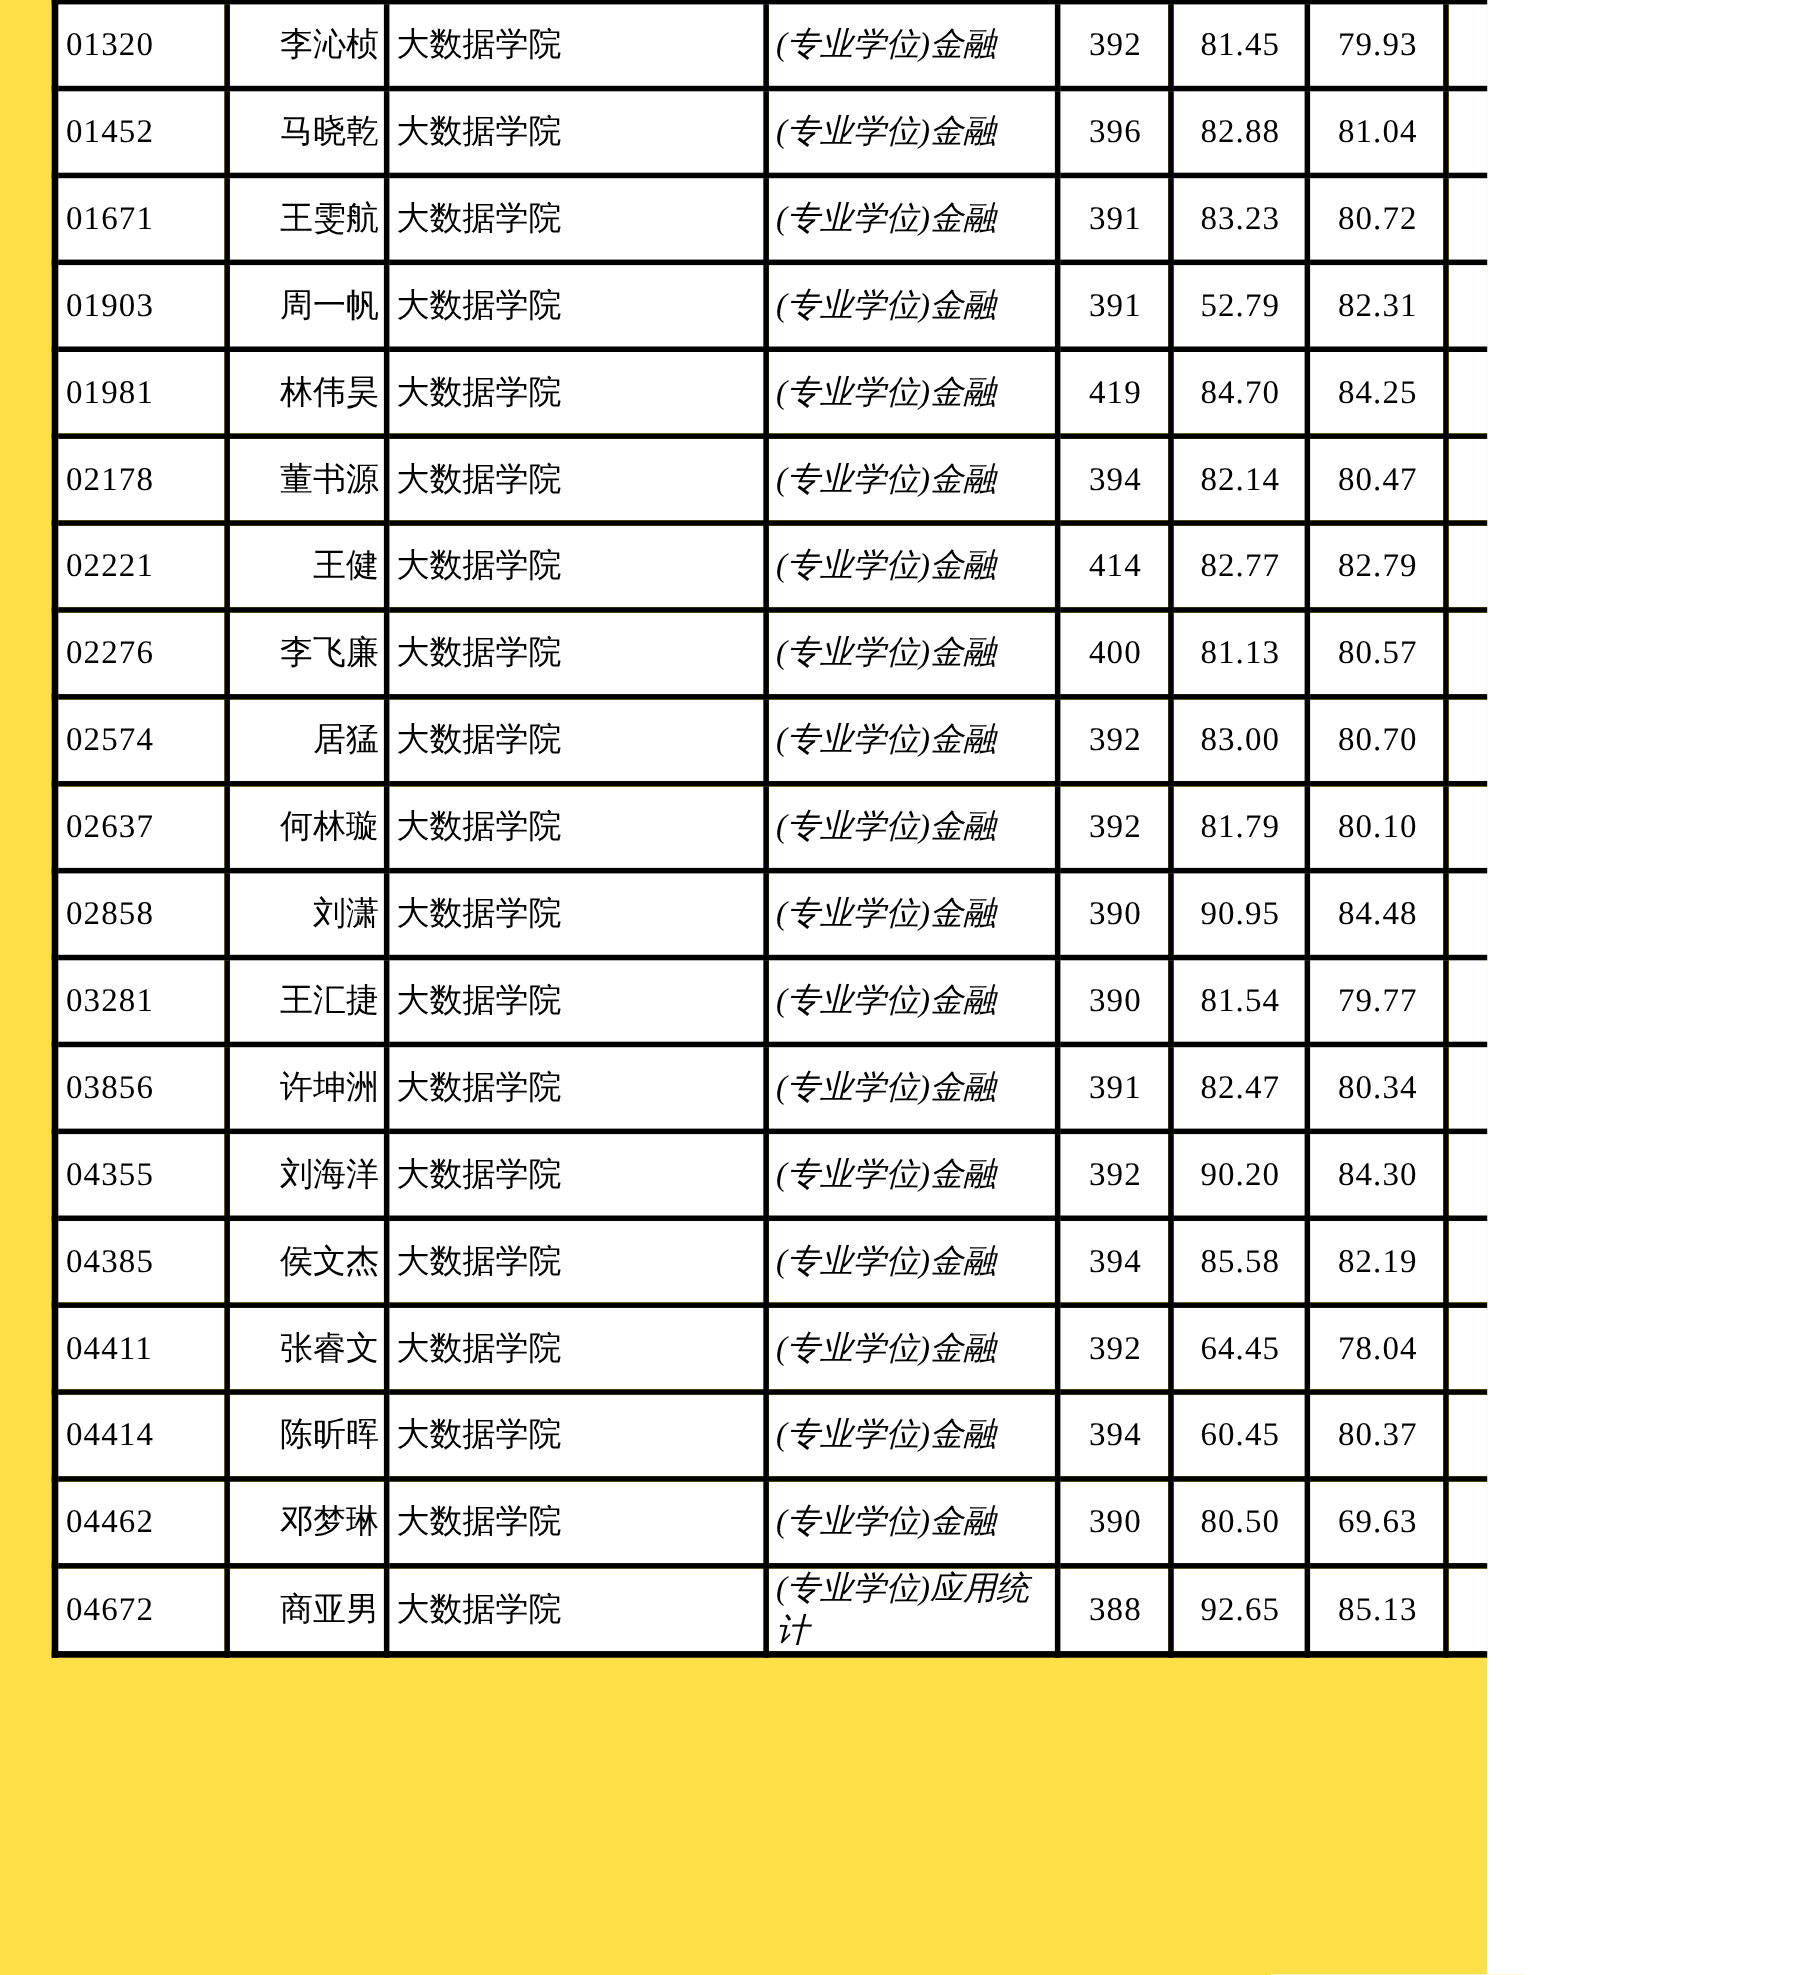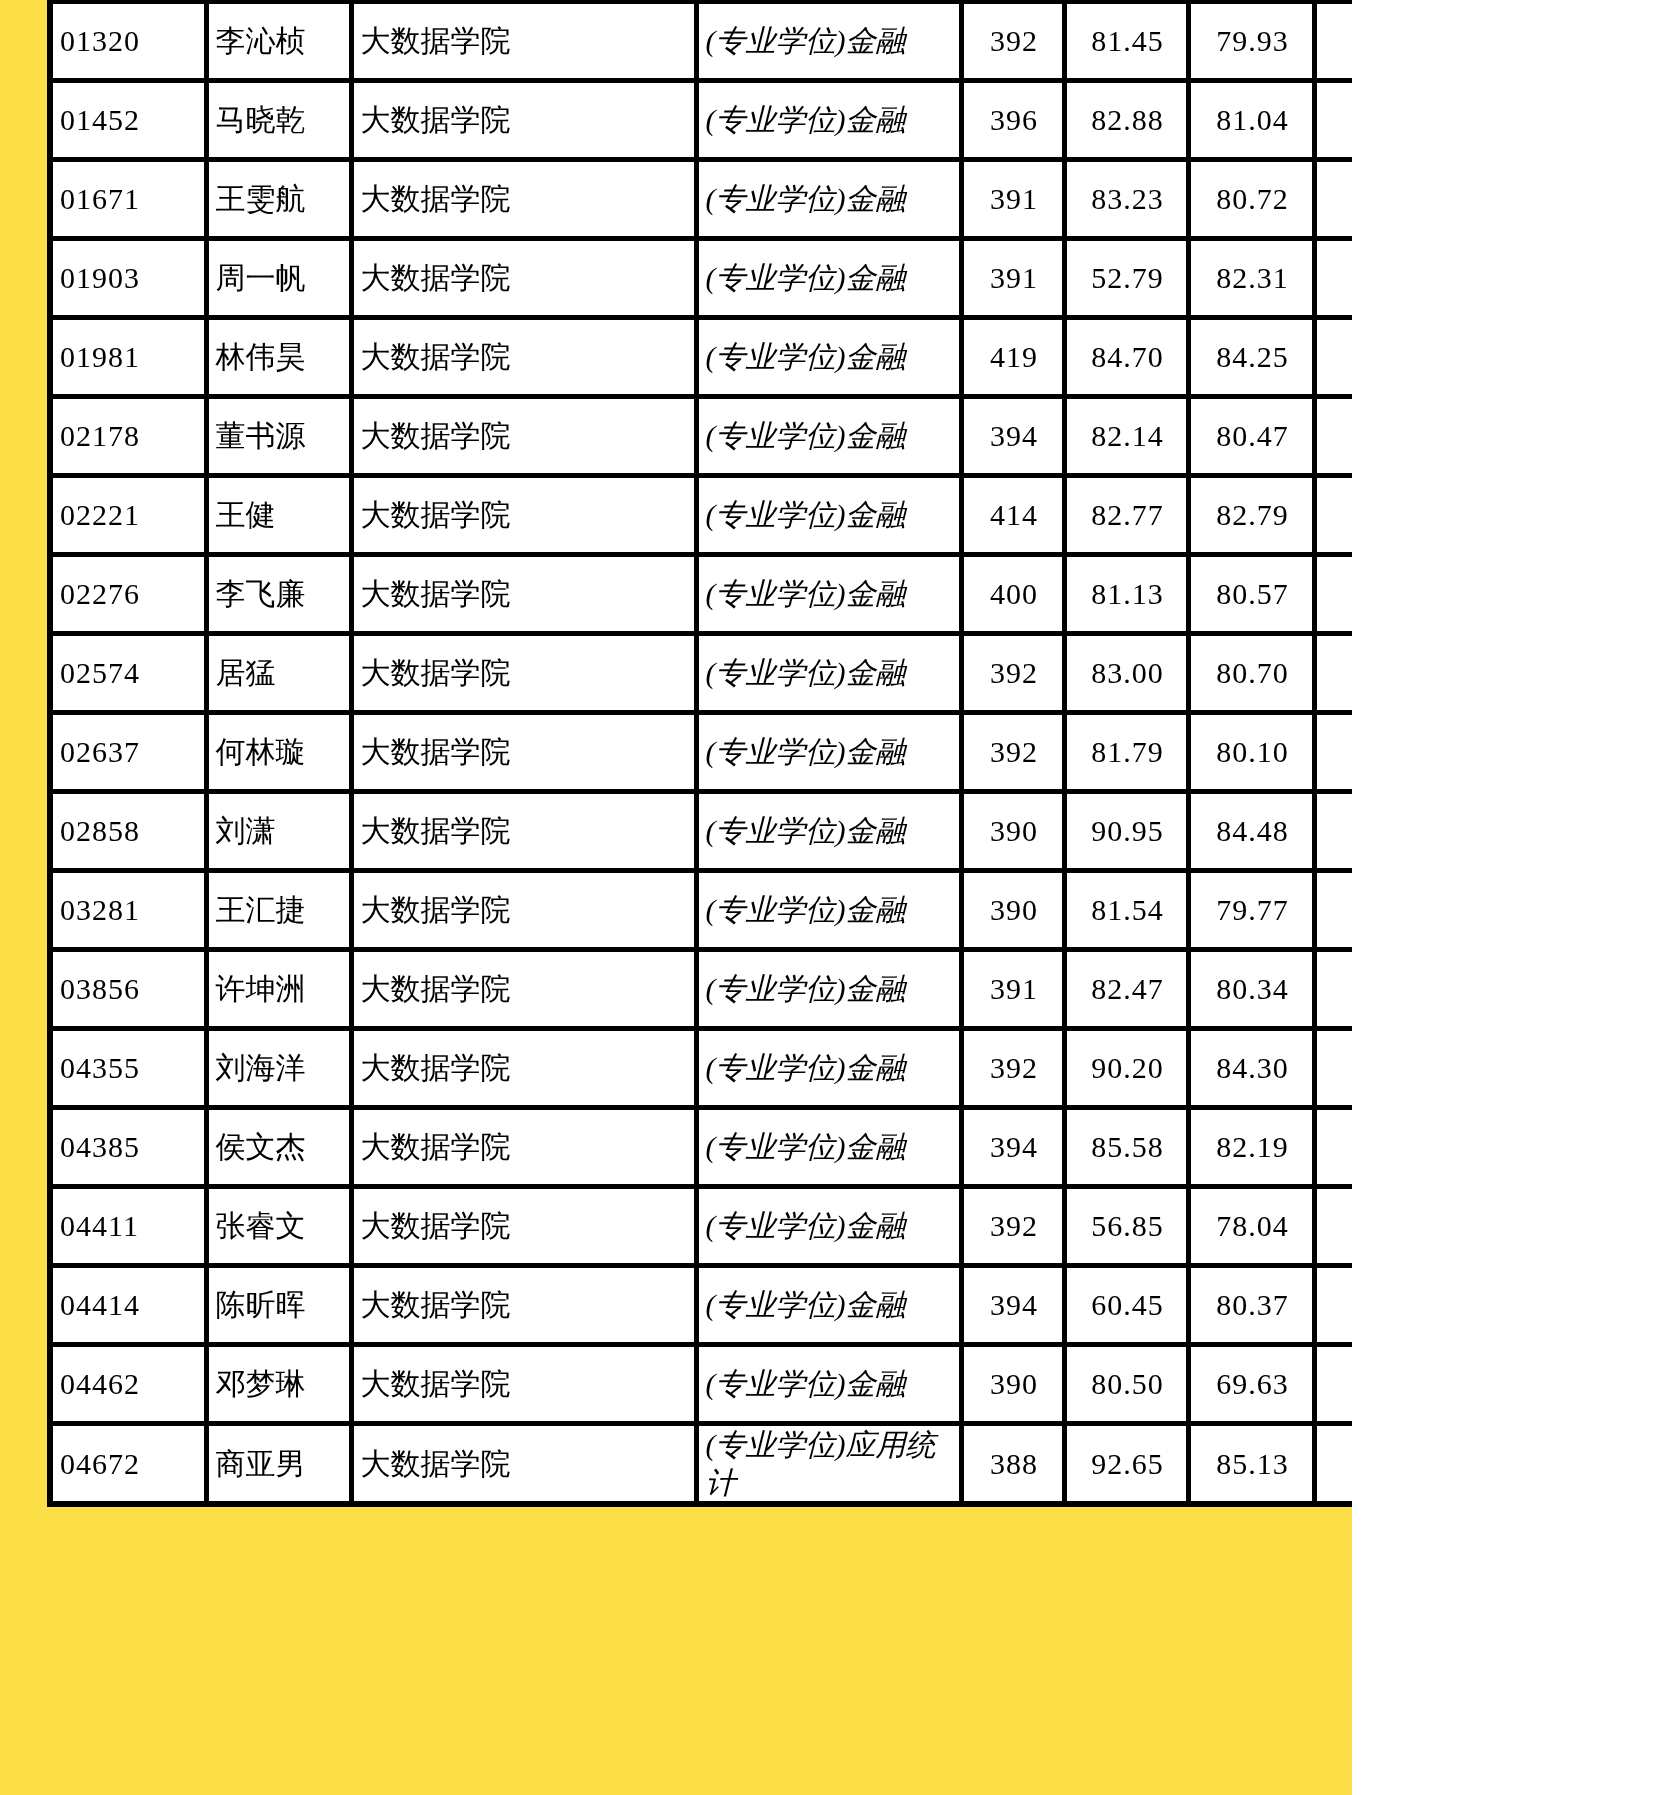--- a/index.html
+++ b/index.html
@@ -37,21 +37,21 @@
     font-size: 30px;
     line-height: 1.25;
     vertical-align: middle;
     padding: 0 4px 0 7px;
     overflow: hidden;
     white-space: normal;
     word-break: break-all;
     background: #ffffff;
   }
   td.c-id      { text-align: left; letter-spacing: 1px; }
-  td.c-name    { text-align: left; }
+  td.c-name    { text-align: right; }
   td.c-college { text-align: left; }
   td.c-major   { text-align: left; font-style: italic; }
   td.c-score   { text-align: center; letter-spacing: 1px; padding: 0 2px; }
   td.c-empty   { }
   col.w-id      { width: 156px; }
   col.w-name    { width: 145px; }
   col.w-college { width: 345px; }
   col.w-major   { width: 265px; }
   col.w-s1      { width: 103px; }
   col.w-s2      { width: 124px; }
@@ -223,21 +223,21 @@
     <td class="c-score">85.58</td>
     <td class="c-score">82.19</td>
     <td class="c-empty"></td>
   </tr>
         <tr>
     <td class="c-id">04411</td>
     <td class="c-name">张睿文</td>
     <td class="c-college">大数据学院</td>
     <td class="c-major">(专业学位)金融</td>
     <td class="c-score">392</td>
-    <td class="c-score">56.85</td>
+    <td class="c-score">64.45</td>
     <td class="c-score">78.04</td>
     <td class="c-empty"></td>
   </tr>
         <tr>
     <td class="c-id">04414</td>
     <td class="c-name">陈昕晖</td>
     <td class="c-college">大数据学院</td>
     <td class="c-major">(专业学位)金融</td>
     <td class="c-score">394</td>
     <td class="c-score">60.45</td>

